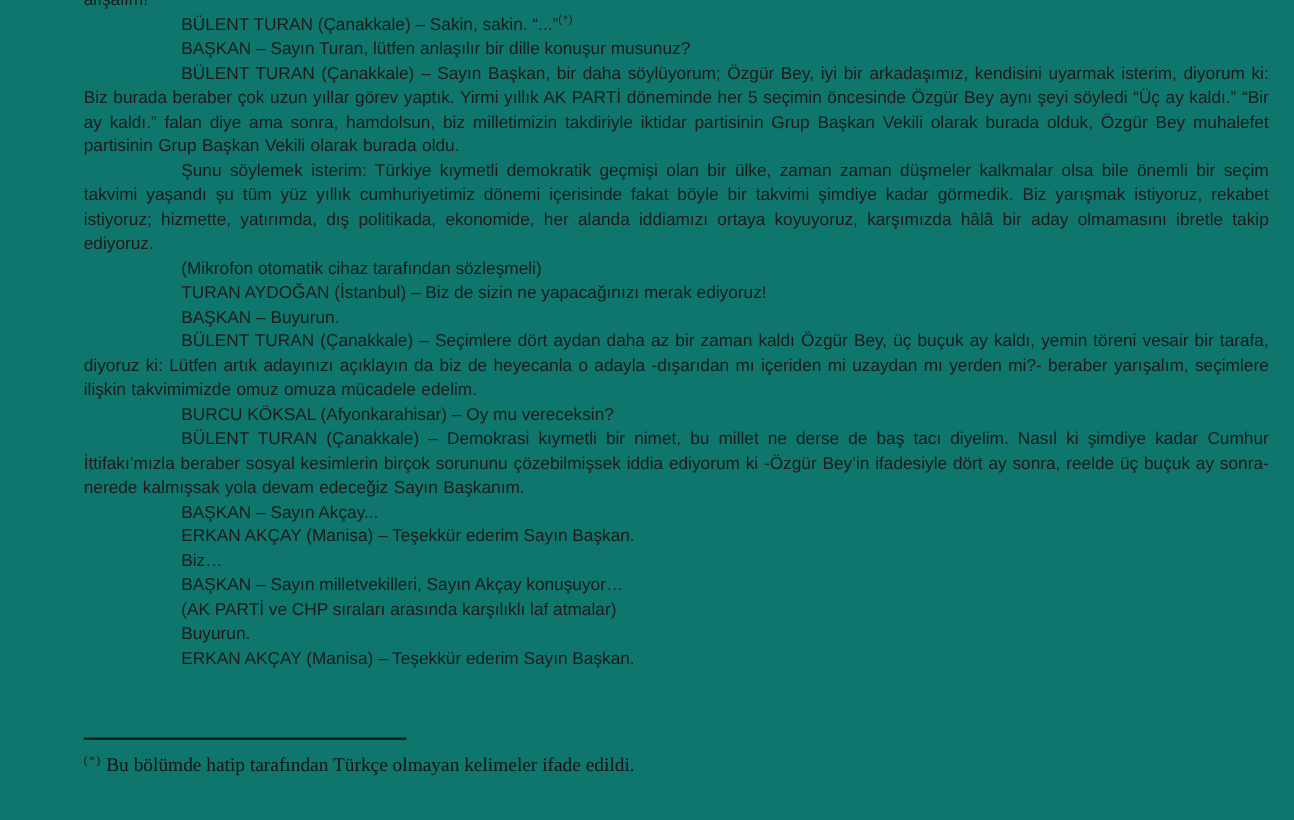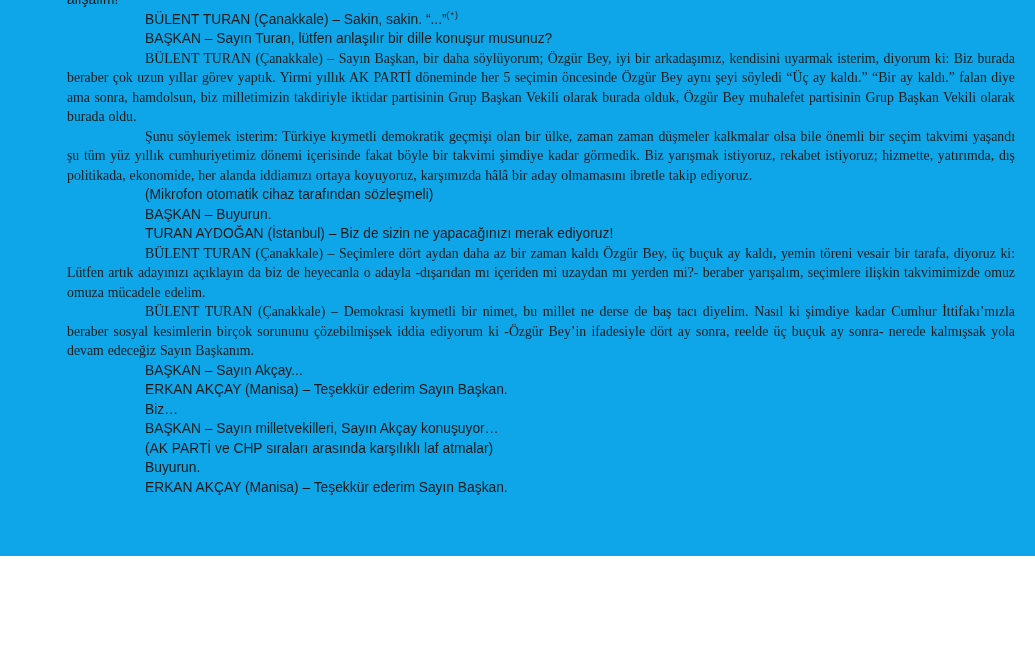--- a/index.html
+++ b/index.html
@@ -3,40 +3,40 @@
 <meta charset="utf-8">
 <style>
   html, body {
     margin: 0;
     padding: 0;
     background: #ffffff;
   }
   .page {
     position: relative;
     width: 1035px;
-    height: 556px;
-    background: #0ea5e9;
+    height: 656px;
+    background: #0f766e;
     overflow: hidden;
     color: #1b1b1b;
     font-family: "Liberation Sans", "DejaVu Sans", sans-serif;
     font-size: 13.8px;
     line-height: 19.5px;
   }
   .body-text {
     position: absolute;
     top: -10px;
     left: 67px;
     width: 948px;
   }
   .body-text p {
     margin: 0;
     padding: 0;
   }
   .ind { text-indent: 78px; }
-  .jst { text-align: justify; word-spacing: 0.5px; font-family: Liberation Serif, serif; }
+  .jst { text-align: justify; word-spacing: 0.5px; }
   .serif-heading {
     font-family: "Liberation Serif", "DejaVu Serif", serif;
     font-size: 15px;
     line-height: 20.5px;
     margin-top: 4px !important;
     margin-bottom: 8px !important;
   }
   sup.fn-ref {
     font-size: 9px;
     line-height: 0;
@@ -76,26 +76,27 @@
     <p class="ln ind"><span>BÜLENT TURAN (Çanakkale) – Sakin, sakin. “...”</span><sup class="fn-ref">(*)</sup></p>
 
     <p class="ln ind">BAŞKAN – Sayın Turan, lütfen anlaşılır bir dille konuşur musunuz?</p>
 
     <p class="ln ind jst">BÜLENT TURAN (Çanakkale) – Sayın Başkan, bir daha söylüyorum; Özgür Bey, iyi bir arkadaşımız, kendisini uyarmak isterim, diyorum ki: Biz burada beraber çok uzun yıllar görev yaptık. Yirmi yıllık AK PARTİ döneminde her 5 seçimin öncesinde Özgür Bey aynı şeyi söyledi “Üç ay kaldı.” “Bir ay kaldı.” falan diye ama sonra, hamdolsun, biz milletimizin takdiriyle iktidar partisinin Grup Başkan Vekili olarak burada olduk, Özgür Bey muhalefet partisinin Grup Başkan Vekili olarak burada oldu.</p>
 
     <p class="ln ind jst">Şunu söylemek isterim: Türkiye kıymetli demokratik geçmişi olan bir ülke, zaman zaman düşmeler kalkmalar olsa bile önemli bir seçim takvimi yaşandı şu tüm yüz yıllık cumhuriyetimiz dönemi içerisinde fakat böyle bir takvimi şimdiye kadar görmedik. Biz yarışmak istiyoruz, rekabet istiyoruz; hizmette, yatırımda, dış politikada, ekonomide, her alanda iddiamızı ortaya koyuyoruz, karşımızda hâlâ bir aday olmamasını ibretle takip ediyoruz.</p>
 
     <p class="ln ind">(Mikrofon otomatik cihaz tarafından sözleşmeli)</p>
 
+    <p class="ln ind">TURAN AYDOĞAN (İstanbul) – Biz de sizin ne yapacağınızı merak ediyoruz!</p>
+
     <p class="ln ind">BAŞKAN – Buyurun.</p>
-
-    <p class="ln ind">TURAN AYDOĞAN (İstanbul) – Biz de sizin ne yapacağınızı merak ediyoruz!</p>
 
     <p class="ln ind jst">BÜLENT TURAN (Çanakkale) – Seçimlere dört aydan daha az bir zaman kaldı Özgür Bey, üç buçuk ay kaldı, yemin töreni vesair bir tarafa, diyoruz ki: Lütfen artık adayınızı açıklayın da biz de heyecanla o adayla -dışarıdan mı içeriden mi uzaydan mı yerden mi?- beraber yarışalım, seçimlere ilişkin takvimimizde omuz omuza mücadele edelim.</p>
 
+    <p class="ln ind">BURCU KÖKSAL (Afyonkarahisar) – Oy mu vereceksin?</p>
 
     <p class="ln ind jst">BÜLENT TURAN (Çanakkale) – Demokrasi kıymetli bir nimet, bu millet ne derse de baş tacı diyelim. Nasıl ki şimdiye kadar Cumhur İttifakı’mızla beraber sosyal kesimlerin birçok sorununu çözebilmişsek iddia ediyorum ki -Özgür Bey’in ifadesiyle dört ay sonra, reelde üç buçuk ay sonra- nerede kalmışsak yola devam edeceğiz Sayın Başkanım.</p>
 
 
     <p class="ln ind">BAŞKAN – Sayın Akçay...</p>
 
 
     <p class="ln ind">ERKAN AKÇAY (Manisa) – Teşekkür ederim Sayın Başkan.</p>
 
     <p class="ln ind">Biz…</p>

